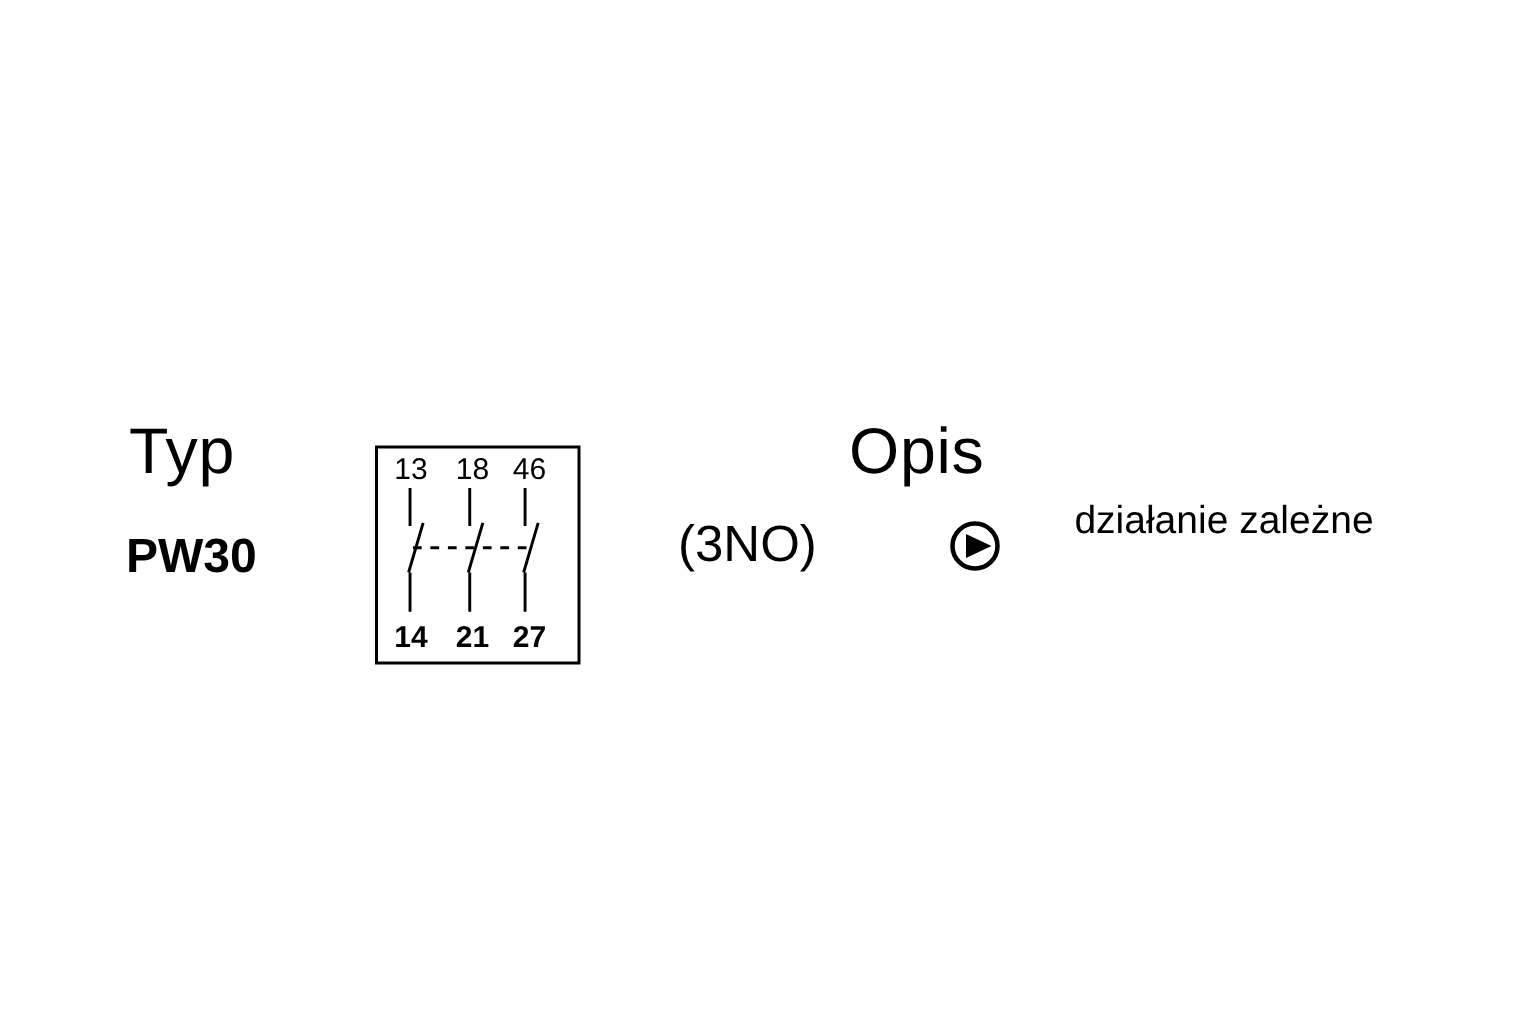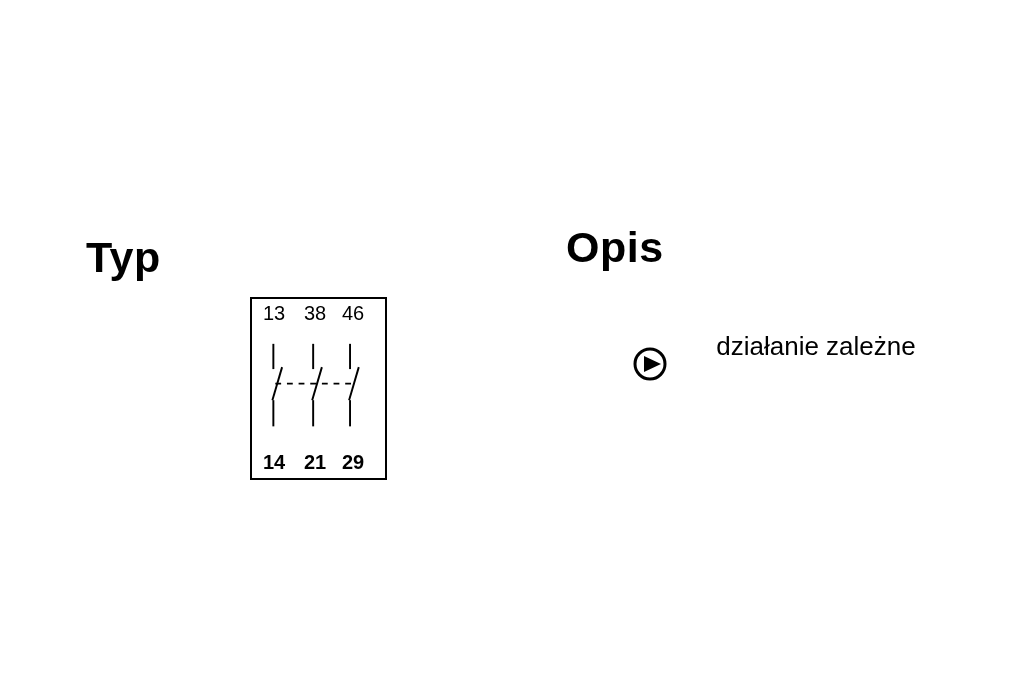--- a/index.html
+++ b/index.html
@@ -10,44 +10,45 @@
     position: relative;
     width: 1024px;
     height: 683px;
     background: #ffffff;
     overflow: hidden;
   }
 
   .col-header {
     position: absolute;
     font-size: 43px;
-    font-weight: bold;
+    font-weight: normal;
     letter-spacing: 0.5px;
     color: #000;
     white-space: nowrap;
+    margin-top: 44px;
   }
   .hdr-typ  { left: 86px;  top: 233px; }
-  .hdr-opis { left: 566px; top: 223px; }
+  .hdr-opis { left: 566px; top: 233px; }
 
   .type-label {
     position: absolute;
     left: 84px;
     top: 352px;
     font-size: 32px;
     font-weight: bold;
     white-space: nowrap;
   }
 
   
   .contact-box {
     position: absolute;
     left: 250px;
     top: 297px;
     width: 137px;
-    height: 183px;
+    height: 146px;
     border: 2px solid #000;
     background: #fff;
   }
   .contact-box svg {
     position: absolute;
     left: 0; top: 0;
     width: 100%; height: 100%;
     display: block;
   }
   .terminal {
@@ -95,49 +96,51 @@
 </style>
 </head>
 <body>
 
 <div class="canvas">
 
   <div class="col-header hdr-typ">Typ</div>
 
   <div class="col-header hdr-opis">Opis</div>
 
+  <div class="type-label">PW30</div>
 
   <div class="contact-box">
 
     <span class="terminal top pole-1">13</span>
-    <span class="terminal top pole-2">38</span>
+    <span class="terminal top pole-2">18</span>
     <span class="terminal top pole-3">46</span>
 
     <span class="terminal bottom pole-1">14</span>
     <span class="terminal bottom pole-2">21</span>
-    <span class="terminal bottom pole-3">29</span>
+    <span class="terminal bottom pole-3">27</span>
 
     <svg viewBox="0 0 137 146" stroke="#000" stroke-width="2" fill="none" stroke-linecap="butt">
 
       <line x1="22" y1="27" x2="22" y2="53"></line>
       <line x1="31" y1="51" x2="21" y2="85"></line>
       <line x1="22" y1="85" x2="22" y2="112"></line>
 
       <line x1="63" y1="27" x2="63" y2="53"></line>
       <line x1="72" y1="51" x2="62" y2="85"></line>
       <line x1="63" y1="85" x2="63" y2="112"></line>
 
       <line x1="101" y1="27" x2="101" y2="53"></line>
       <line x1="110" y1="51" x2="100" y2="85"></line>
       <line x1="101" y1="85" x2="101" y2="112"></line>
 
       <line x1="24" y1="68" x2="108" y2="68" stroke-dasharray="6 6"></line>
     </svg>
   </div>
 
+  <div class="contacts-label">(3NO)</div>
 
   <div class="action-icon">
     <svg viewBox="0 0 36 36">
       <circle cx="18" cy="18" r="15" fill="none" stroke="#000" stroke-width="3"></circle>
       <polygon points="12,10 12,26 29,18" fill="#000" stroke="none"></polygon>
     </svg>
   </div>
 
   <div class="description">
     <div>działanie zależne</div>

